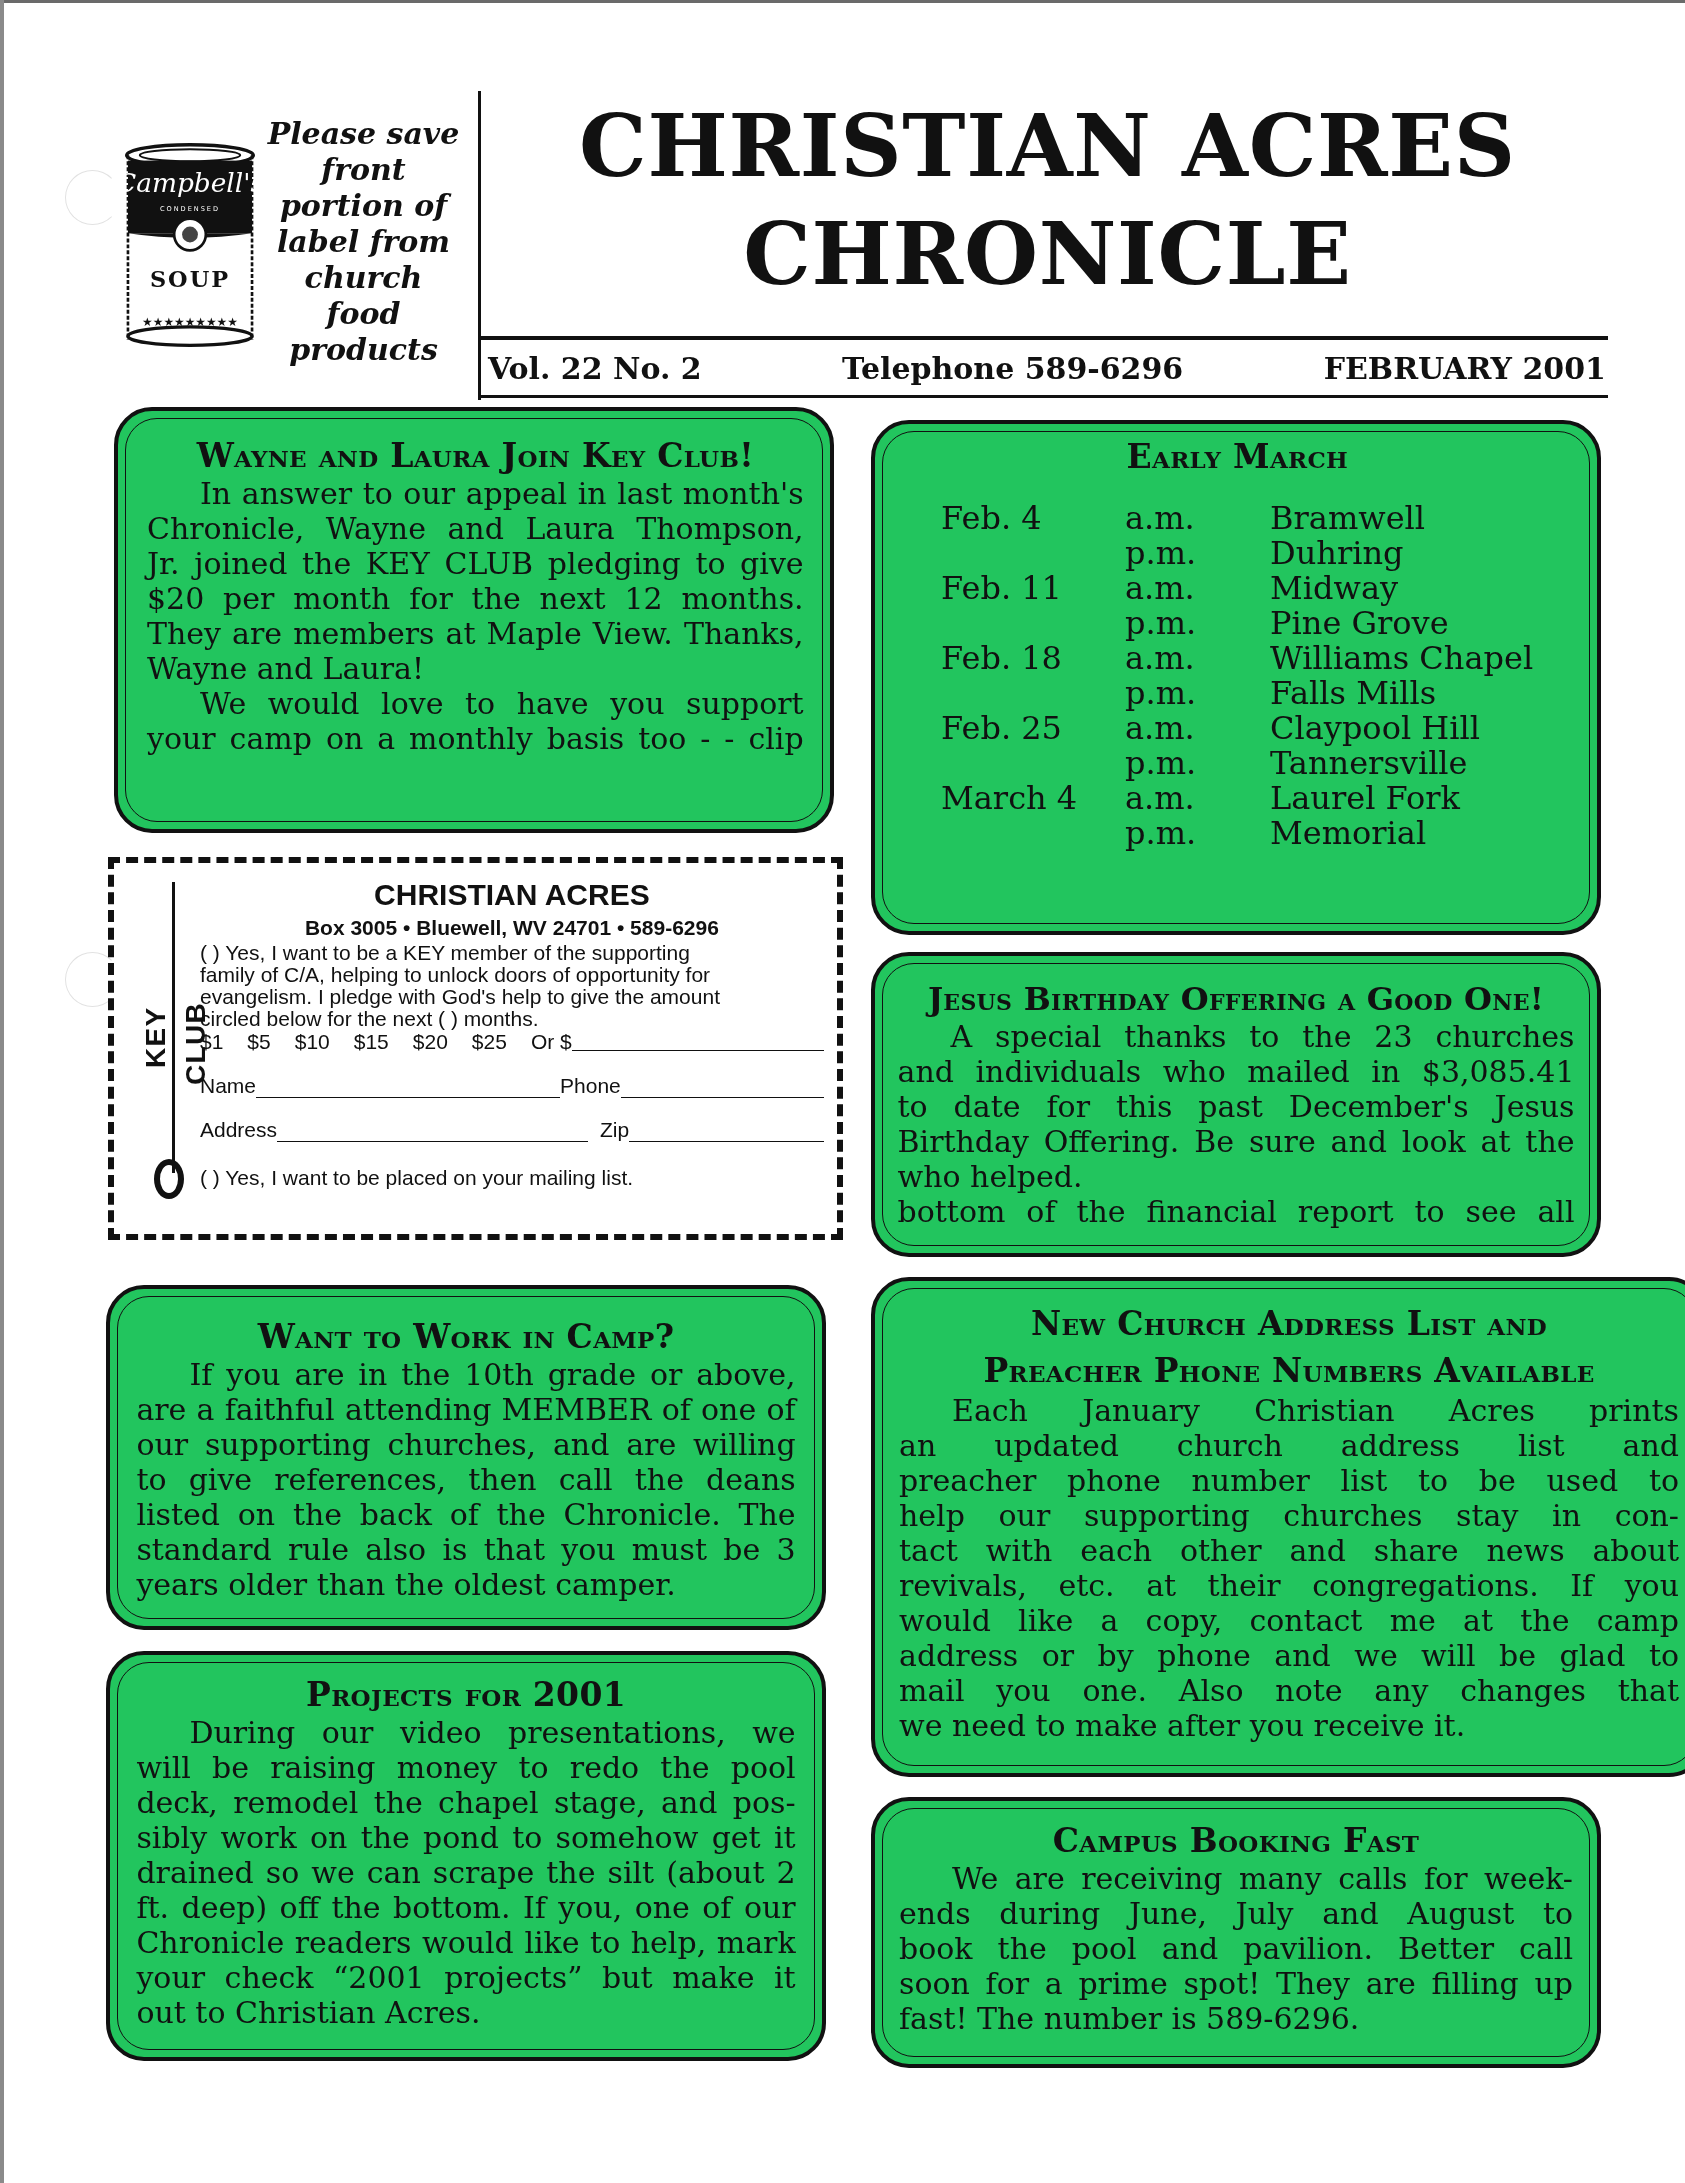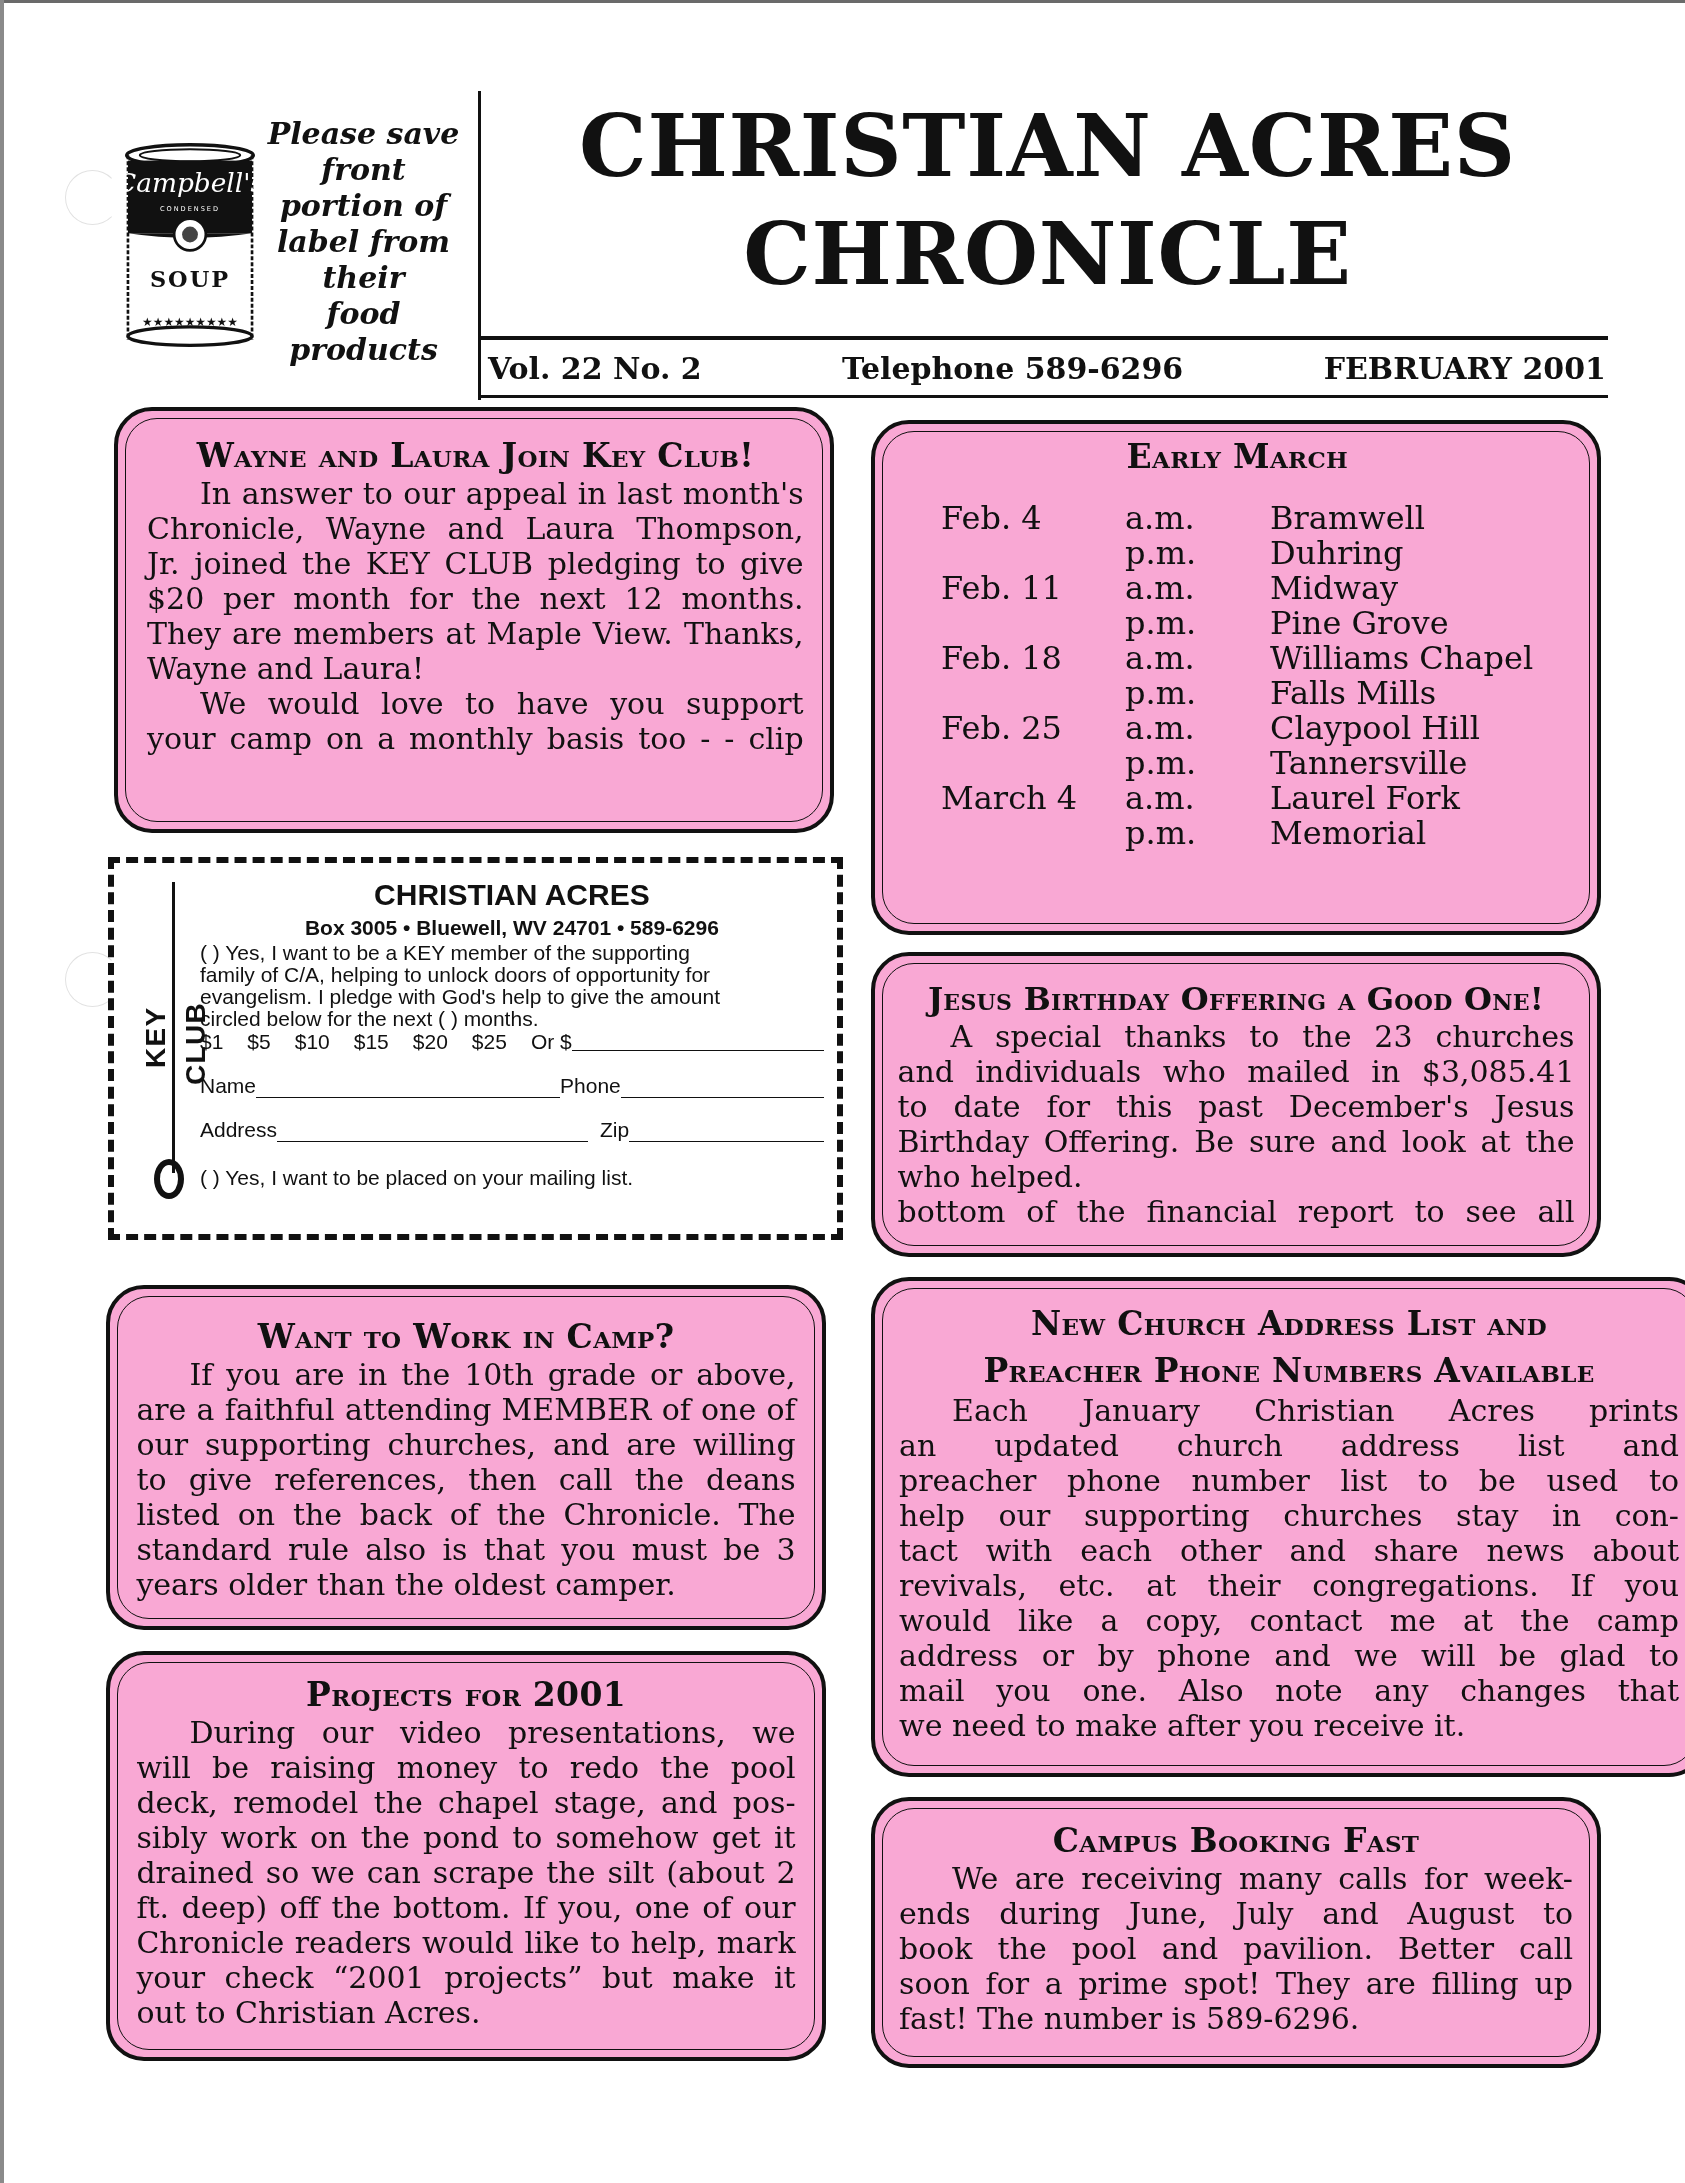--- a/index.html
+++ b/index.html
@@ -31,21 +31,21 @@
   .mast-rule-top { position: absolute; left: 478px; top: 336px; width: 1130px; height: 4px; background: #111; }
   .mast-rule-bot { position: absolute; left: 478px; top: 395px; width: 1130px; height: 3.3px; background: #111; }
   .mast-info {
     position: absolute; left: 488px; top: 344px; width: 1118px; height: 48px;
     display: flex; justify-content: space-between; align-items: center;
     font-family: "DejaVu Serif", serif; font-weight: bold; font-size: 30px;
   }
 
   
   .box {
-    position: absolute; border: 4.6px solid #111; border-radius: 38px; background: #f9a8d4;
+    position: absolute; border: 4.6px solid #111; border-radius: 38px; background: #22c55e;
     box-sizing: border-box;
   }
   .box .inner {
     position: absolute; left: 6.6px; top: 6.6px; right: 6.6px; bottom: 6.6px;
     border: 1.7px solid #111; border-radius: 32px; box-sizing: border-box;
   }
   .box .content {
     position: absolute; left: 29px; right: 26.4px; top: 26.4px;
     font-family: "DejaVu Serif", serif; font-size: 30px; line-height: 35px;
     text-align: justify;
@@ -116,21 +116,21 @@
   <text x="100" y="220" fill="#111" font-family="DejaVu Serif, serif" font-weight="bold" font-size="34" text-anchor="middle" letter-spacing="3">SOUP</text>
   <text x="100" y="278" fill="#111" font-family="DejaVu Sans, sans-serif" font-size="18" text-anchor="middle">★★★★★★★★★</text>
   <ellipse cx="100" cy="294" rx="94" ry="14" fill="none" stroke="#111" stroke-width="5"></ellipse>
 </svg>
 
 <div class="save-note">
   <div>Please save</div>
   <div>front</div>
   <div>portion of</div>
   <div>label from</div>
-  <div>their</div>
+  <div>church</div>
   <div>food</div>
   <div>products</div>
 </div>
 
 <div class="mast-vline"></div>
 <div class="mast-title">
   <div>CHRISTIAN ACRES</div>
   <div>CHRONICLE</div>
 </div>
 <div class="mast-rule-top"></div>

